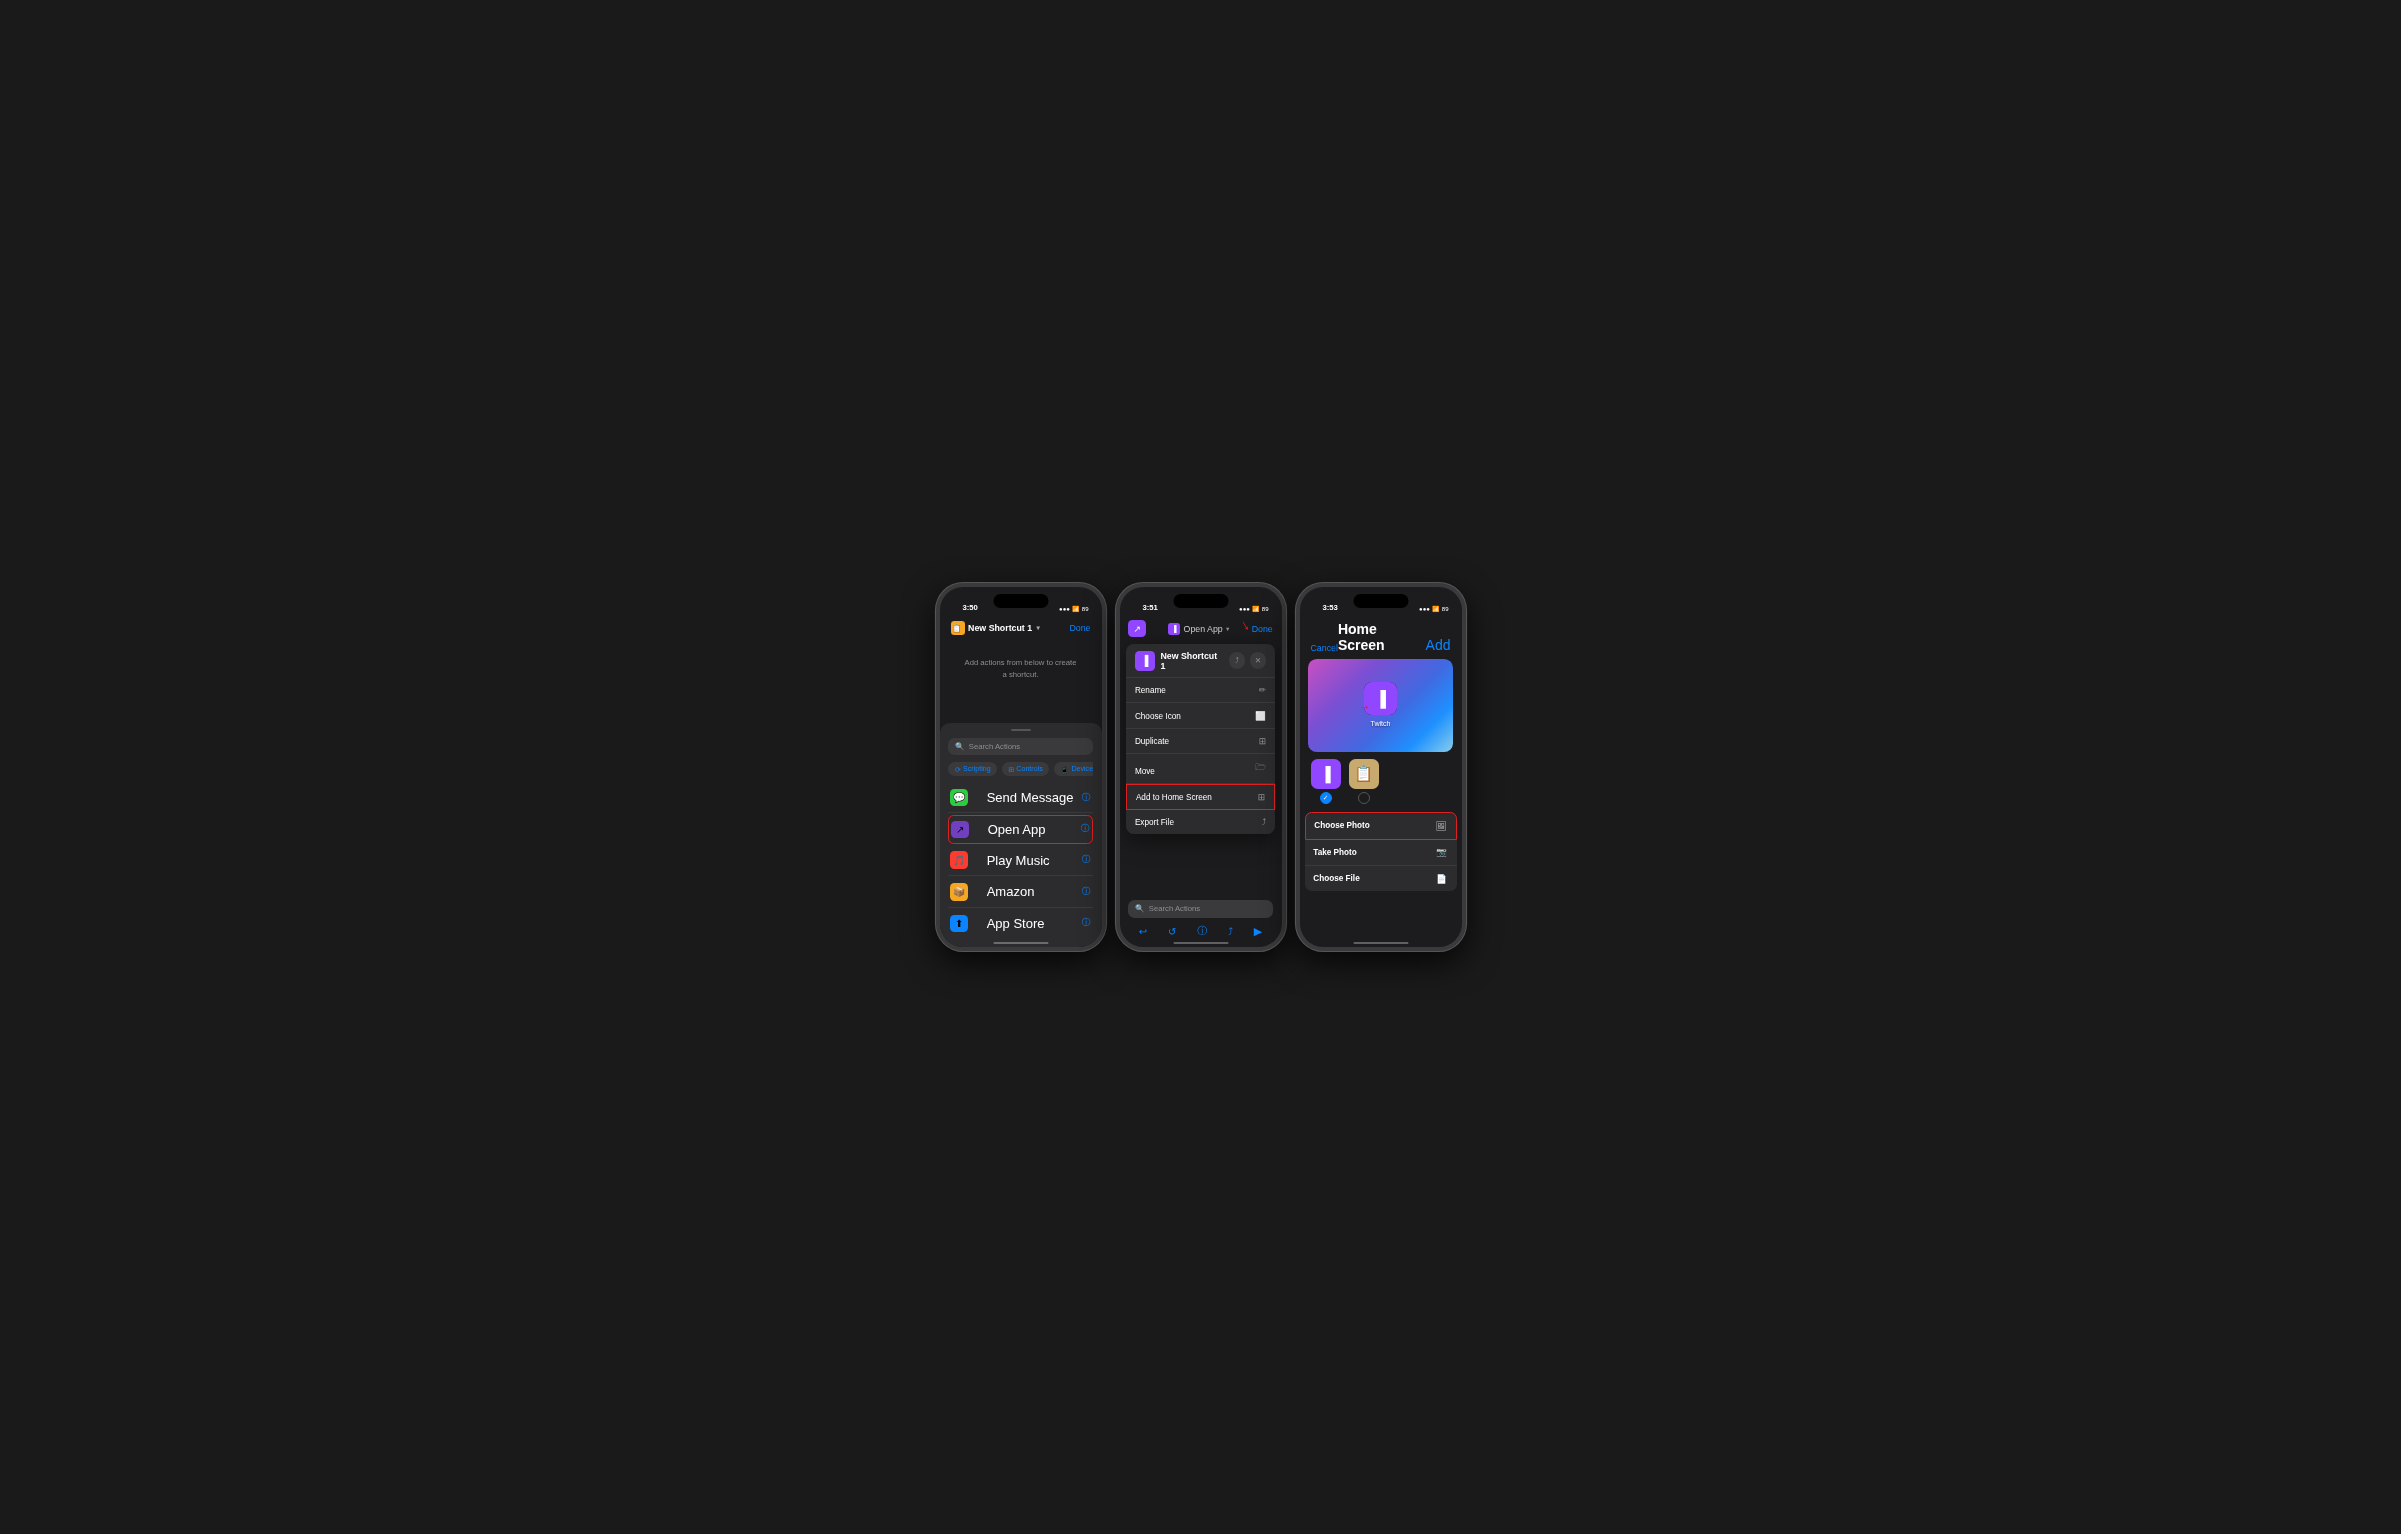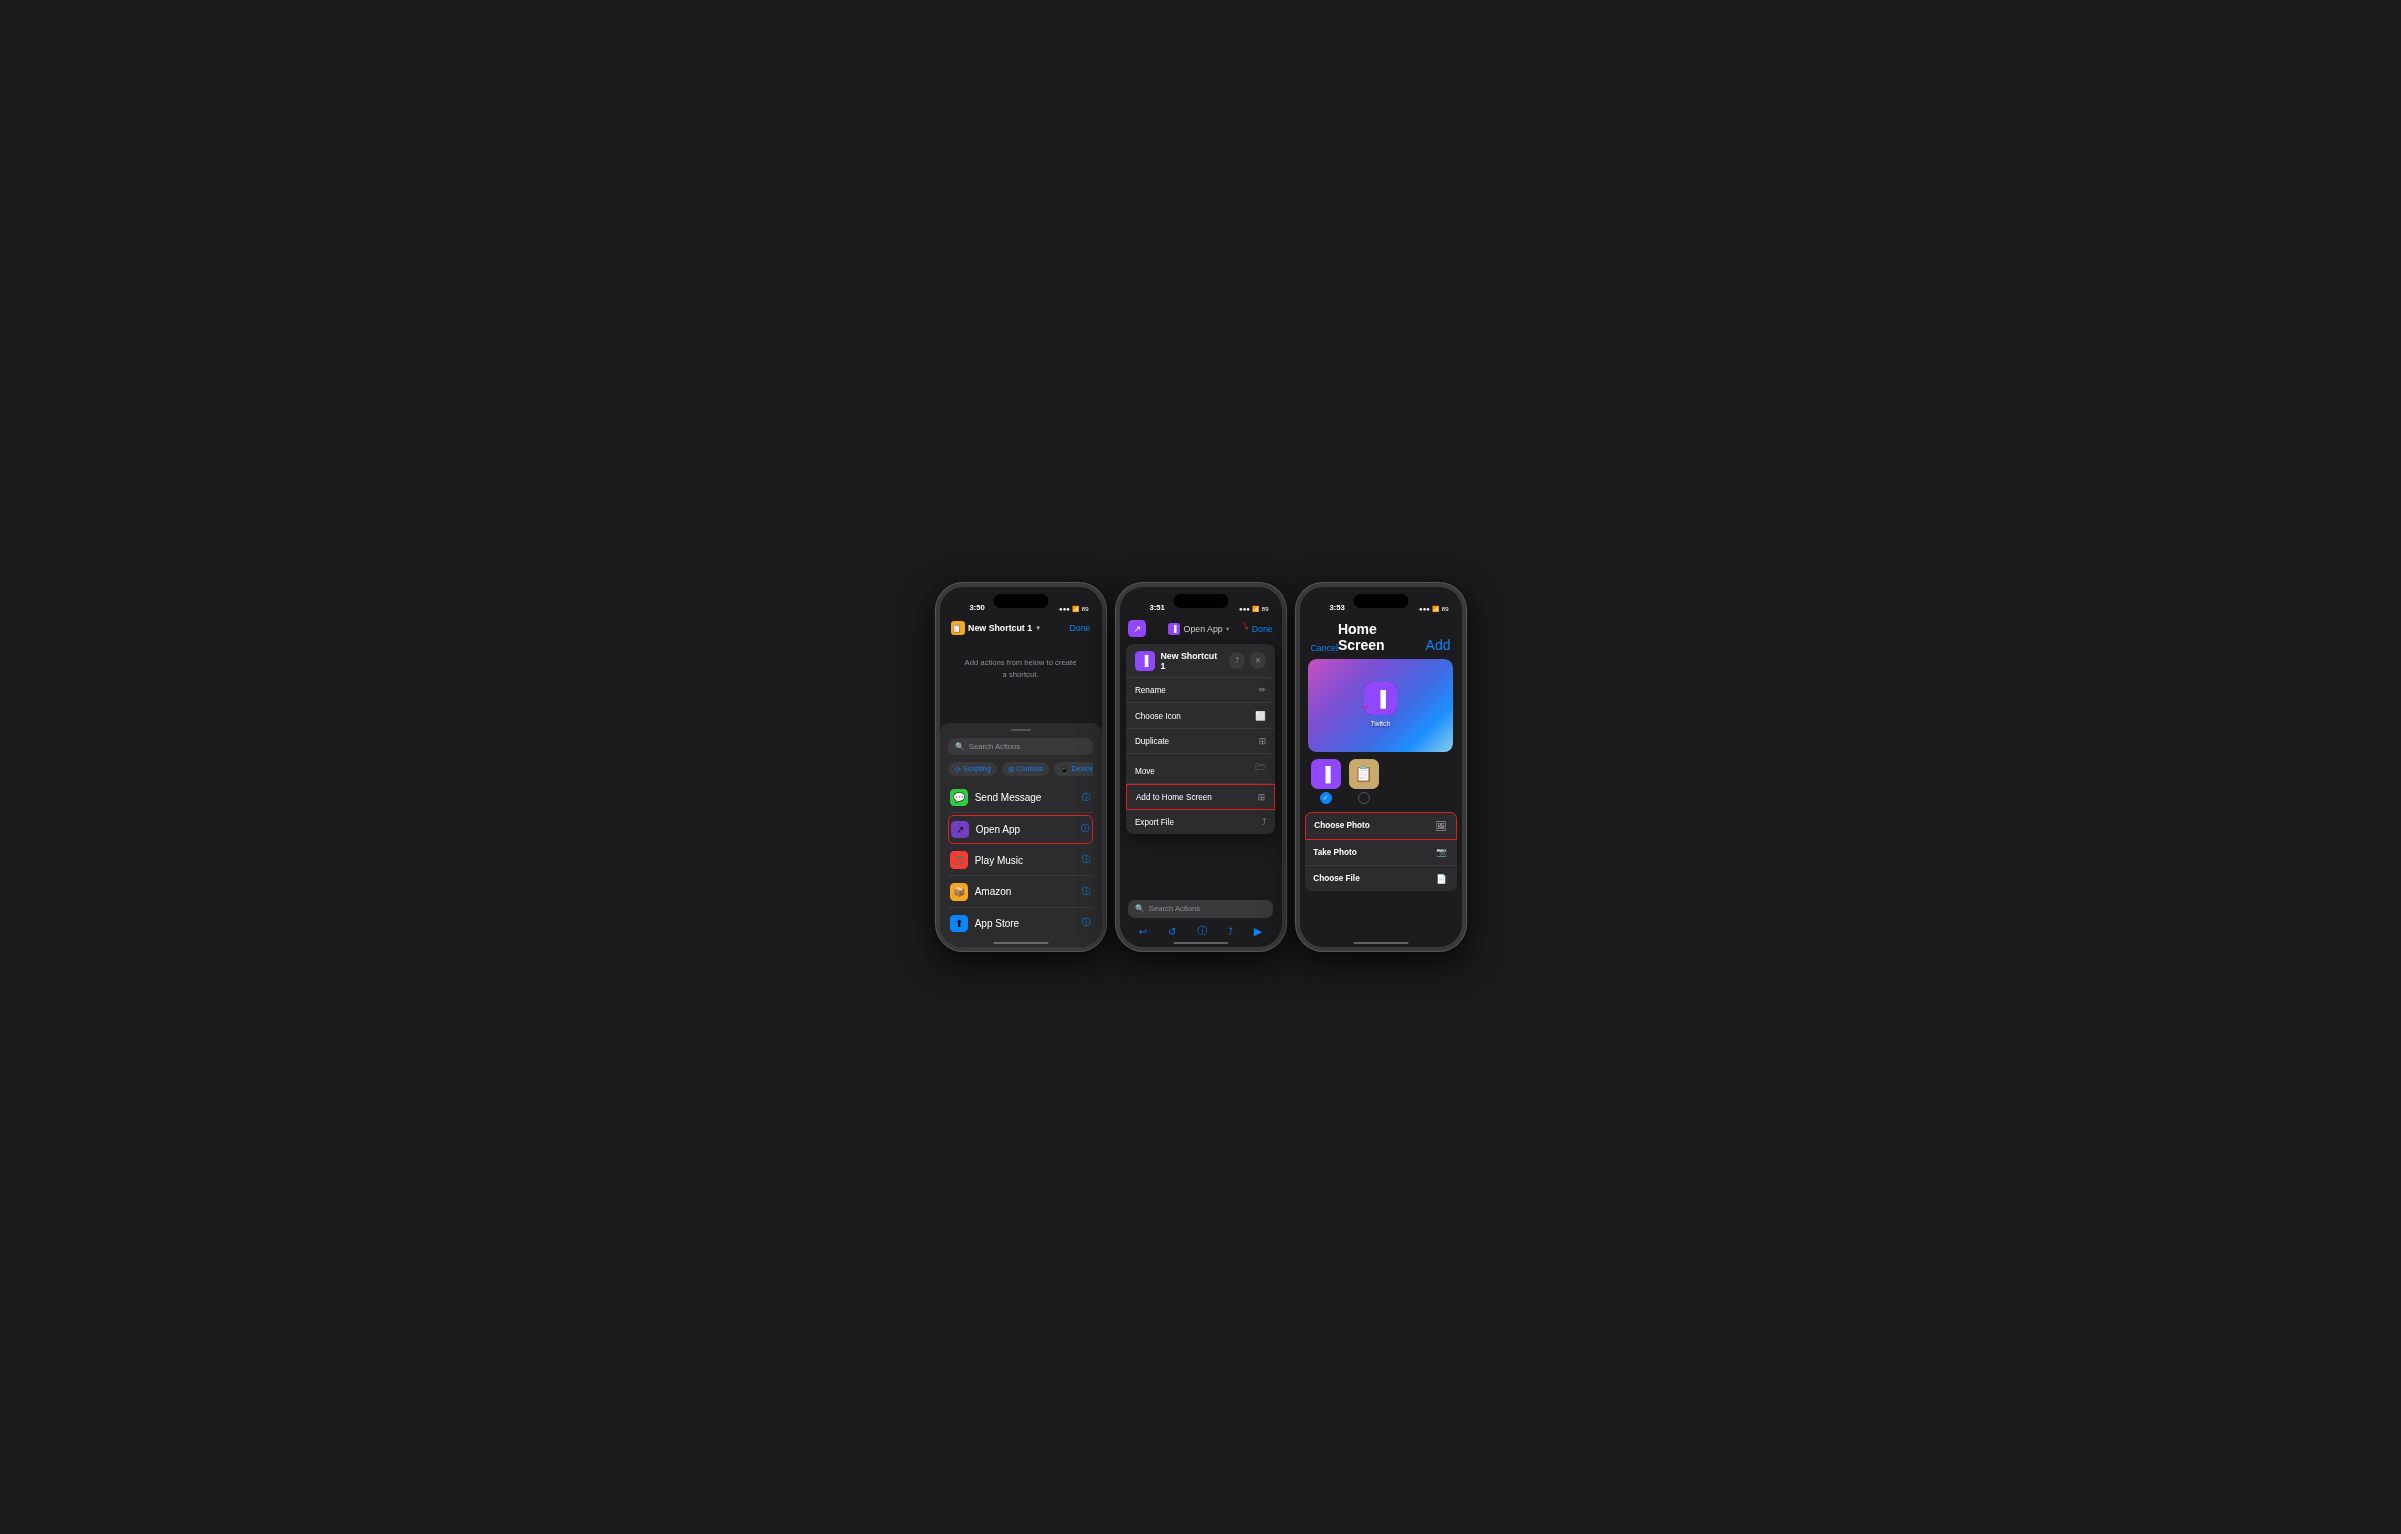--- a/index.html
+++ b/index.html
@@ -37,21 +37,21 @@
       height: 14.3px;
       background: #000;
       border-radius: 11px;
       z-index: 10;
     }
 
     
     .status-bar {
       position: absolute;
       top: 0;
-      left: 17px;
+      left: 10px;
       right: 0;
       height: 28.5px;
       display: flex;
       align-items: flex-end;
       padding: 0 13px 3.3px;
       justify-content: space-between;
       z-index: 9;
     }
     .status-time {
       font-size: 7.7px;
@@ -193,23 +193,24 @@
       width: 17.6px;
       height: 17.6px;
       border-radius: 4.4px;
       display: flex;
       align-items: center;
       justify-content: center;
       font-size: 10px;
       flex-shrink: 0;
     }
     .action-label {
-      font-size: 10px;
+      font-size: 13px;
       color: #fff;
       flex: 1;
+      margin-left: 12px;
     }
     .action-info {
       color: #0a84ff;
       font-size: 8.8px;
     }
     .action-item.highlighted {
       border: 1.1px solid #e02020;
       border-radius: 5.5px;
       padding: 5px 2.2px;
     }

